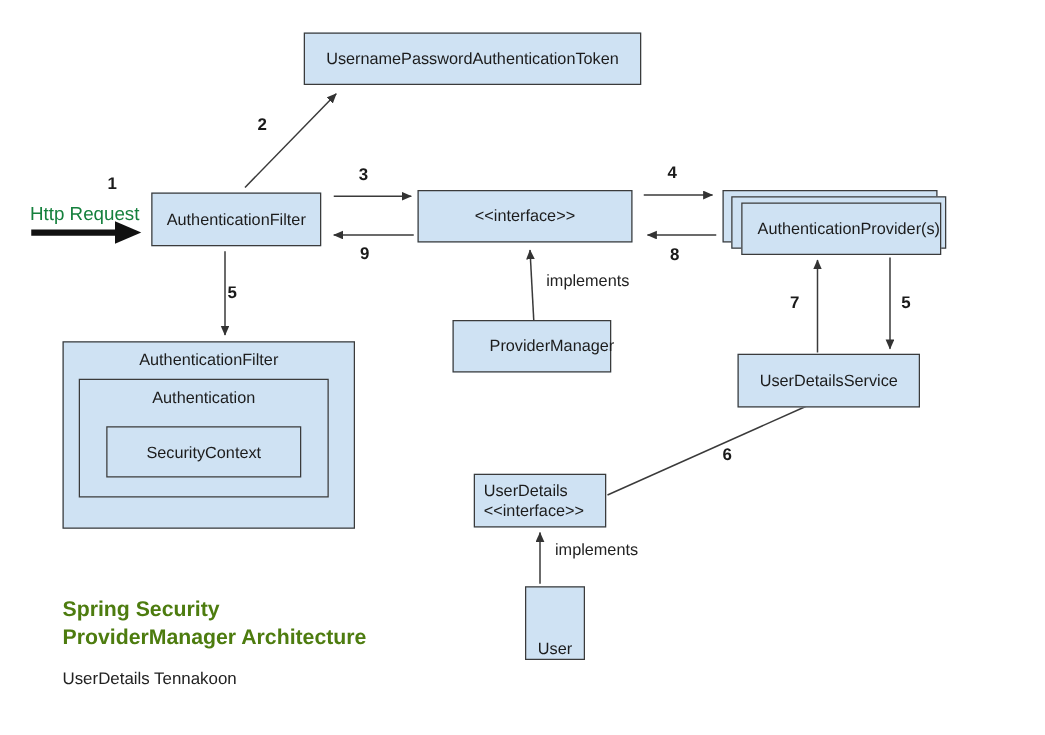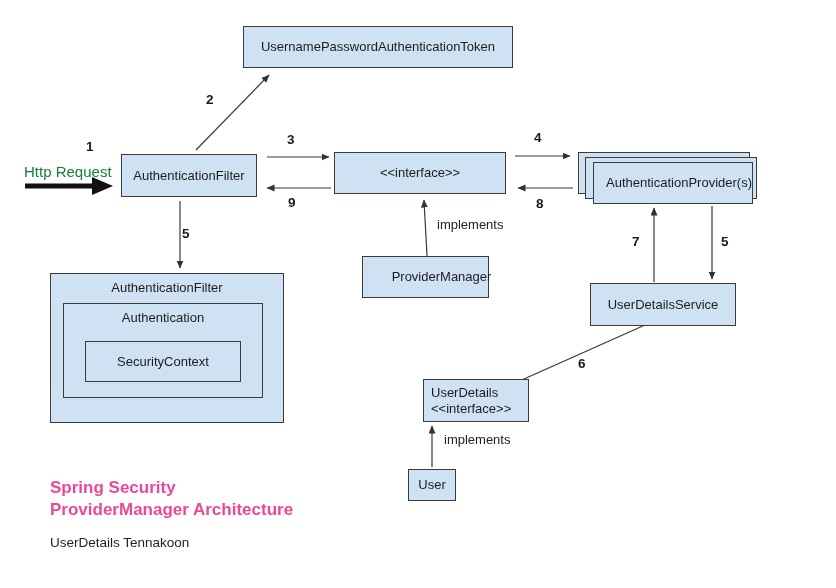--- a/index.html
+++ b/index.html
@@ -14,30 +14,30 @@
     font-family:"Liberation Sans", sans-serif;color:#1c1c1c;overflow:hidden;
   }
   #wires{position:absolute;left:0;top:0;width:836px;height:588px;pointer-events:none;}
   .box{
     position:absolute;box-sizing:border-box;
     background:var(--fill);border:1px solid var(--border);
     display:flex;align-items:center;justify-content:center;
     font-size:13px;line-height:16px;text-align:center;color:#1c1c1c;
   }
   .box.top-label{align-items:flex-start;padding-top:6px;}
-  .box.left-align{justify-content:flex-start;text-align:left;padding-left:7px;margin-left:44px;}
+  .box.left-align{justify-content:flex-start;text-align:left;padding-left:7px;}
   .two-line span{display:block;}
   .num{
     position:absolute;font-weight:700;font-size:13.5px;color:#1a1a1a;line-height:14px;
   }
   .lbl{position:absolute;font-size:13px;color:#222222;line-height:15px;}
   .http-label{position:absolute;font-size:15px;color:#15803d;line-height:17px;}
   .footer-title{
     position:absolute;left:50px;top:477px;font-weight:700;font-size:17px;
-    line-height:22px;color:#ec4899;
+    line-height:22px;color:#4d7c0f;
   }
   .footer-author{position:absolute;left:50px;top:534px;font-size:13.5px;color:#222;line-height:17px;}
   .footer-link{
     position:absolute;left:50px;top:552px;font-size:13.5px;line-height:17px;
     color:var(--link);text-decoration:underline;cursor:pointer;
   }
   .stack-layer{
     position:absolute;box-sizing:border-box;background:var(--fill);border:1px solid var(--border);
   }
 </style>
@@ -121,21 +121,21 @@
     <span>UserDetailsService</span>
   </div>
 
   <div class="box two-line left-align" style="left:379px;top:379px;width:106px;height:43px;">
     <div>
       <span>UserDetails</span>
       <span>&lt;&lt;interface&gt;&gt;</span>
     </div>
   </div>
 
-  <div class="box" style="left:408px;top:469px;width:48px;height:32px;">
+  <div class="box" style="left:420px;top:469px;width:48px;height:59px;align-items:flex-end;">
     <span>User</span>
   </div>
 
   <div class="num" style="left:86px;top:140px;">1</div>
   <div class="num" style="left:206px;top:93px;">2</div>
   <div class="num" style="left:287px;top:133px;">3</div>
   <div class="num" style="left:534px;top:131px;">4</div>
   <div class="num" style="left:721px;top:235px;">5</div>
   <div class="num" style="left:578px;top:357px;">6</div>
   <div class="num" style="left:632px;top:235px;">7</div>

